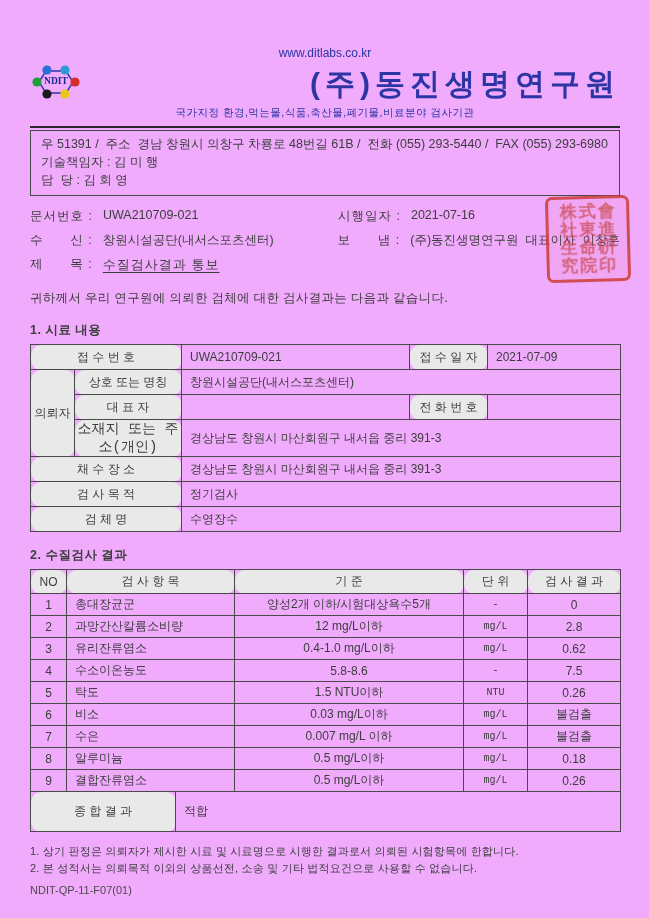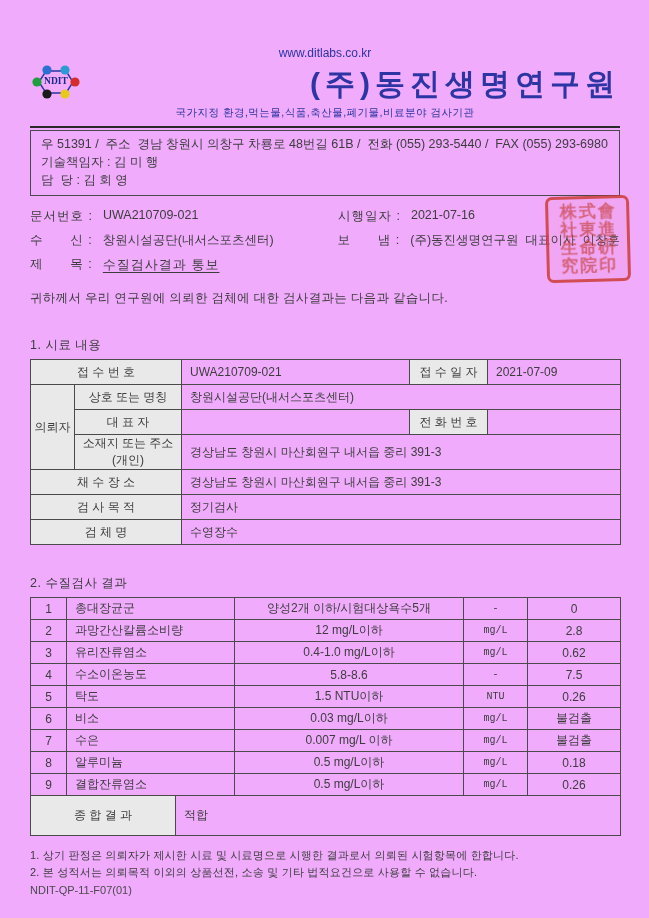--- a/index.html
+++ b/index.html
@@ -31,29 +31,29 @@
 
   .stamp { position:absolute; top:-12px; right:-10px; width:84px; height:86px;
            border:3.5px solid rgba(205,60,55,0.85); border-radius:7px;
            display:flex; align-items:center; justify-content:center;
            transform:rotate(-1.5deg); background:rgba(235,120,110,0.07); }
   .stamp-grid { display:grid; grid-template-columns:repeat(3,1fr); gap:0px 2px; }
   .stamp-grid span { font-family:"Liberation Serif","DejaVu Serif",serif; color:rgba(195,55,50,0.62);
                      font-size:17px; line-height:18px; font-weight:bold; filter:blur(0.4px); text-align:center; }
 
   .intro { margin-top:16px; font-size:12.5px; letter-spacing:0.3px; }
-  .section-title { margin-top:30px; margin-bottom:5px; font-size:12.5px; letter-spacing:0.5px; }
+  .section-title { margin-top:15px; margin-bottom:5px; font-size:12.5px; letter-spacing:0.5px;font-weight:bold; }
 
   
   table { border-collapse:collapse; width:590px; table-layout:fixed; }
   td, th { border:1px solid #4a4a4a; font-size:12px; font-weight:normal; padding:0 8px; height:25px; vertical-align:middle; }
-  .hd { background:#e9e9e9; text-align:center; padding:0 2px; }
+  .hd { background:#e9e9e9; text-align:center; padding:0 2px;border-radius:10px; }
   .val { text-align:left; }
   .ctr { text-align:center; }
-  .small-lbl { font-size:12px; letter-spacing:0; }
+  .small-lbl { font-size:14px; letter-spacing:0;font-family:Liberation Mono, monospace; }
   .t2 td { height:22px; }
   .t2 .hrow td { height:24px; }
   .unit-cell { font-size:10px; font-family:"Liberation Mono","DejaVu Sans Mono",monospace; }
   .sum-table td { height:40px; }
 
   .notes { margin-top:11px; font-size:11px; line-height:1.55; letter-spacing:0.2px; }
   .footer-code { position:absolute; left:30px; top:884px; font-size:11px; color:#4a4a4a; }
 </style>
 </head>
 <body>
@@ -185,20 +185,27 @@
     <div class="section-title">2. 수질검사 결과</div>
     <table class="t2">
       <colgroup>
           <col style="width:36px">
           <col style="width:168px">
           <col style="width:229px">
           <col style="width:64px">
           <col style="width:93px">
         </colgroup>
       <tbody>
+          <tr class="hrow">
+        <td class="hd">NO</td>
+        <td class="hd">검 사 항 목</td>
+        <td class="hd">기  준</td>
+        <td class="hd">단 위</td>
+        <td class="hd">검 사 결 과</td>
+      </tr>
       <tr>
             <td class="ctr">1</td>
             <td class="val">총대장균군</td>
             <td class="ctr">양성2개 이하/시험대상욕수5개</td>
             <td class="ctr unit-cell">-</td>
             <td class="ctr">0</td>
           </tr>
       <tr>
             <td class="ctr">2</td>
             <td class="val">과망간산칼륨소비량</td>

